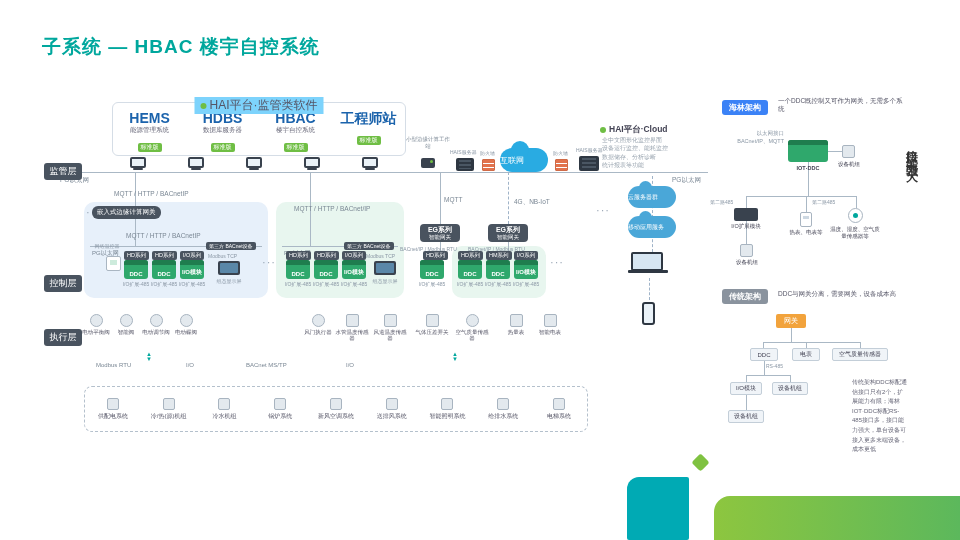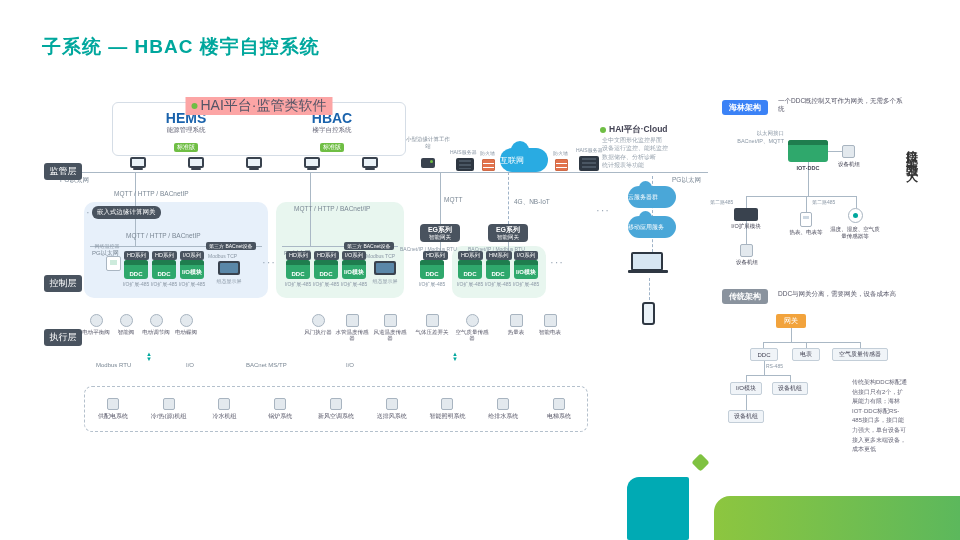--- a/index.html
+++ b/index.html
@@ -10,21 +10,21 @@
   
   .title{left:42px;top:34px;font-size:19px;font-weight:bold;color:#00a79d;letter-spacing:1px}
   .logo{left:838px;top:14px;width:104px;text-align:right}
   .logo-name{font-size:24px;font-weight:bold;font-style:italic;color:#1b63ac;line-height:1}
   .logo-swoosh{width:88px;height:4px;margin:1px 0 2px auto;border-radius:60%/100%;background:linear-gradient(90deg,#6fbe44,#00a79d);transform:rotate(-3deg)}
   .logo-sub{display:inline-block;background:#6fbe44;color:#fff;font-size:10px;font-style:italic;font-weight:bold;padding:1px 9px;border-radius:2px}
   
   .layer-badge{left:44px;width:38px;background:#49535f;color:#fff;font-size:9px;text-align:center;padding:2px 0;border-radius:3px;z-index:3}
   
   .platform-box{left:112px;top:102px;width:294px;height:54px;border:1px solid #d5dde6;border-radius:6px;background:#fff}
-  .platform-header{position:absolute;left:50%;top:-6px;transform:translateX(-50%);background:#fca5a5;padding:0 6px;font-size:14px;color:#556;white-space:nowrap}
+  .platform-header{position:absolute;left:50%;top:-6px;transform:translateX(-50%);background:#7dd3fc;padding:0 6px;font-size:12px;color:#556;white-space:nowrap}
   .dot-icon{display:inline-block;width:6px;height:6px;border-radius:50%;background:#6fbe44;margin-right:3px;vertical-align:middle}
   .apps{display:flex;justify-content:space-around;padding-top:7px}
   .app-card{text-align:center;width:56px}
   .app-name{font-size:14px;font-weight:bold;color:#1b63ac;white-space:nowrap}
   .app-desc{font-size:6.5px;color:#667;white-space:nowrap}
   .app-badge{display:inline-block;font-size:6px;color:#fff;background:#6fbe44;border-radius:2px;padding:0 3px;margin-top:1px}
   
   .hl{height:1px;background:#aab8c5;z-index:1}
   .vl{width:1px;background:#aab8c5;z-index:1}
   .vdash{width:0;border-left:1px dashed #9fb3c8;z-index:1}
@@ -107,22 +107,32 @@
     <div class="platform-header">
       <span class="dot-icon"></span><span>HAI平台·监管类软件</span>
     </div>
     <div class="apps">
       <div class="app-card">
         <div class="app-name">HEMS</div>
         <div class="app-desc">能源管理系统</div>
         <div class="app-badge">标准版</div>
       </div>
       <div class="app-card">
+        <div class="app-name">HDBS</div>
+        <div class="app-desc">数据库服务器</div>
+        <div class="app-badge">标准版</div>
+      </div>
+      <div class="app-card">
         <div class="app-name">HBAC</div>
         <div class="app-desc">楼宇自控系统</div>
+        <div class="app-badge">标准版</div>
+      </div>
+      <div class="app-card">
+        <div class="app-name">工程师站</div>
+        <div class="app-desc"></div>
         <div class="app-badge">标准版</div>
       </div>
     </div>
   </div>
 
   <div class="abs monitor" style="left:130px;top:157px"></div>
   <div class="abs monitor" style="left:188px;top:157px"></div>
   <div class="abs monitor" style="left:246px;top:157px"></div>
   <div class="abs monitor" style="left:304px;top:157px"></div>
   <div class="abs monitor" style="left:362px;top:157px"></div>

